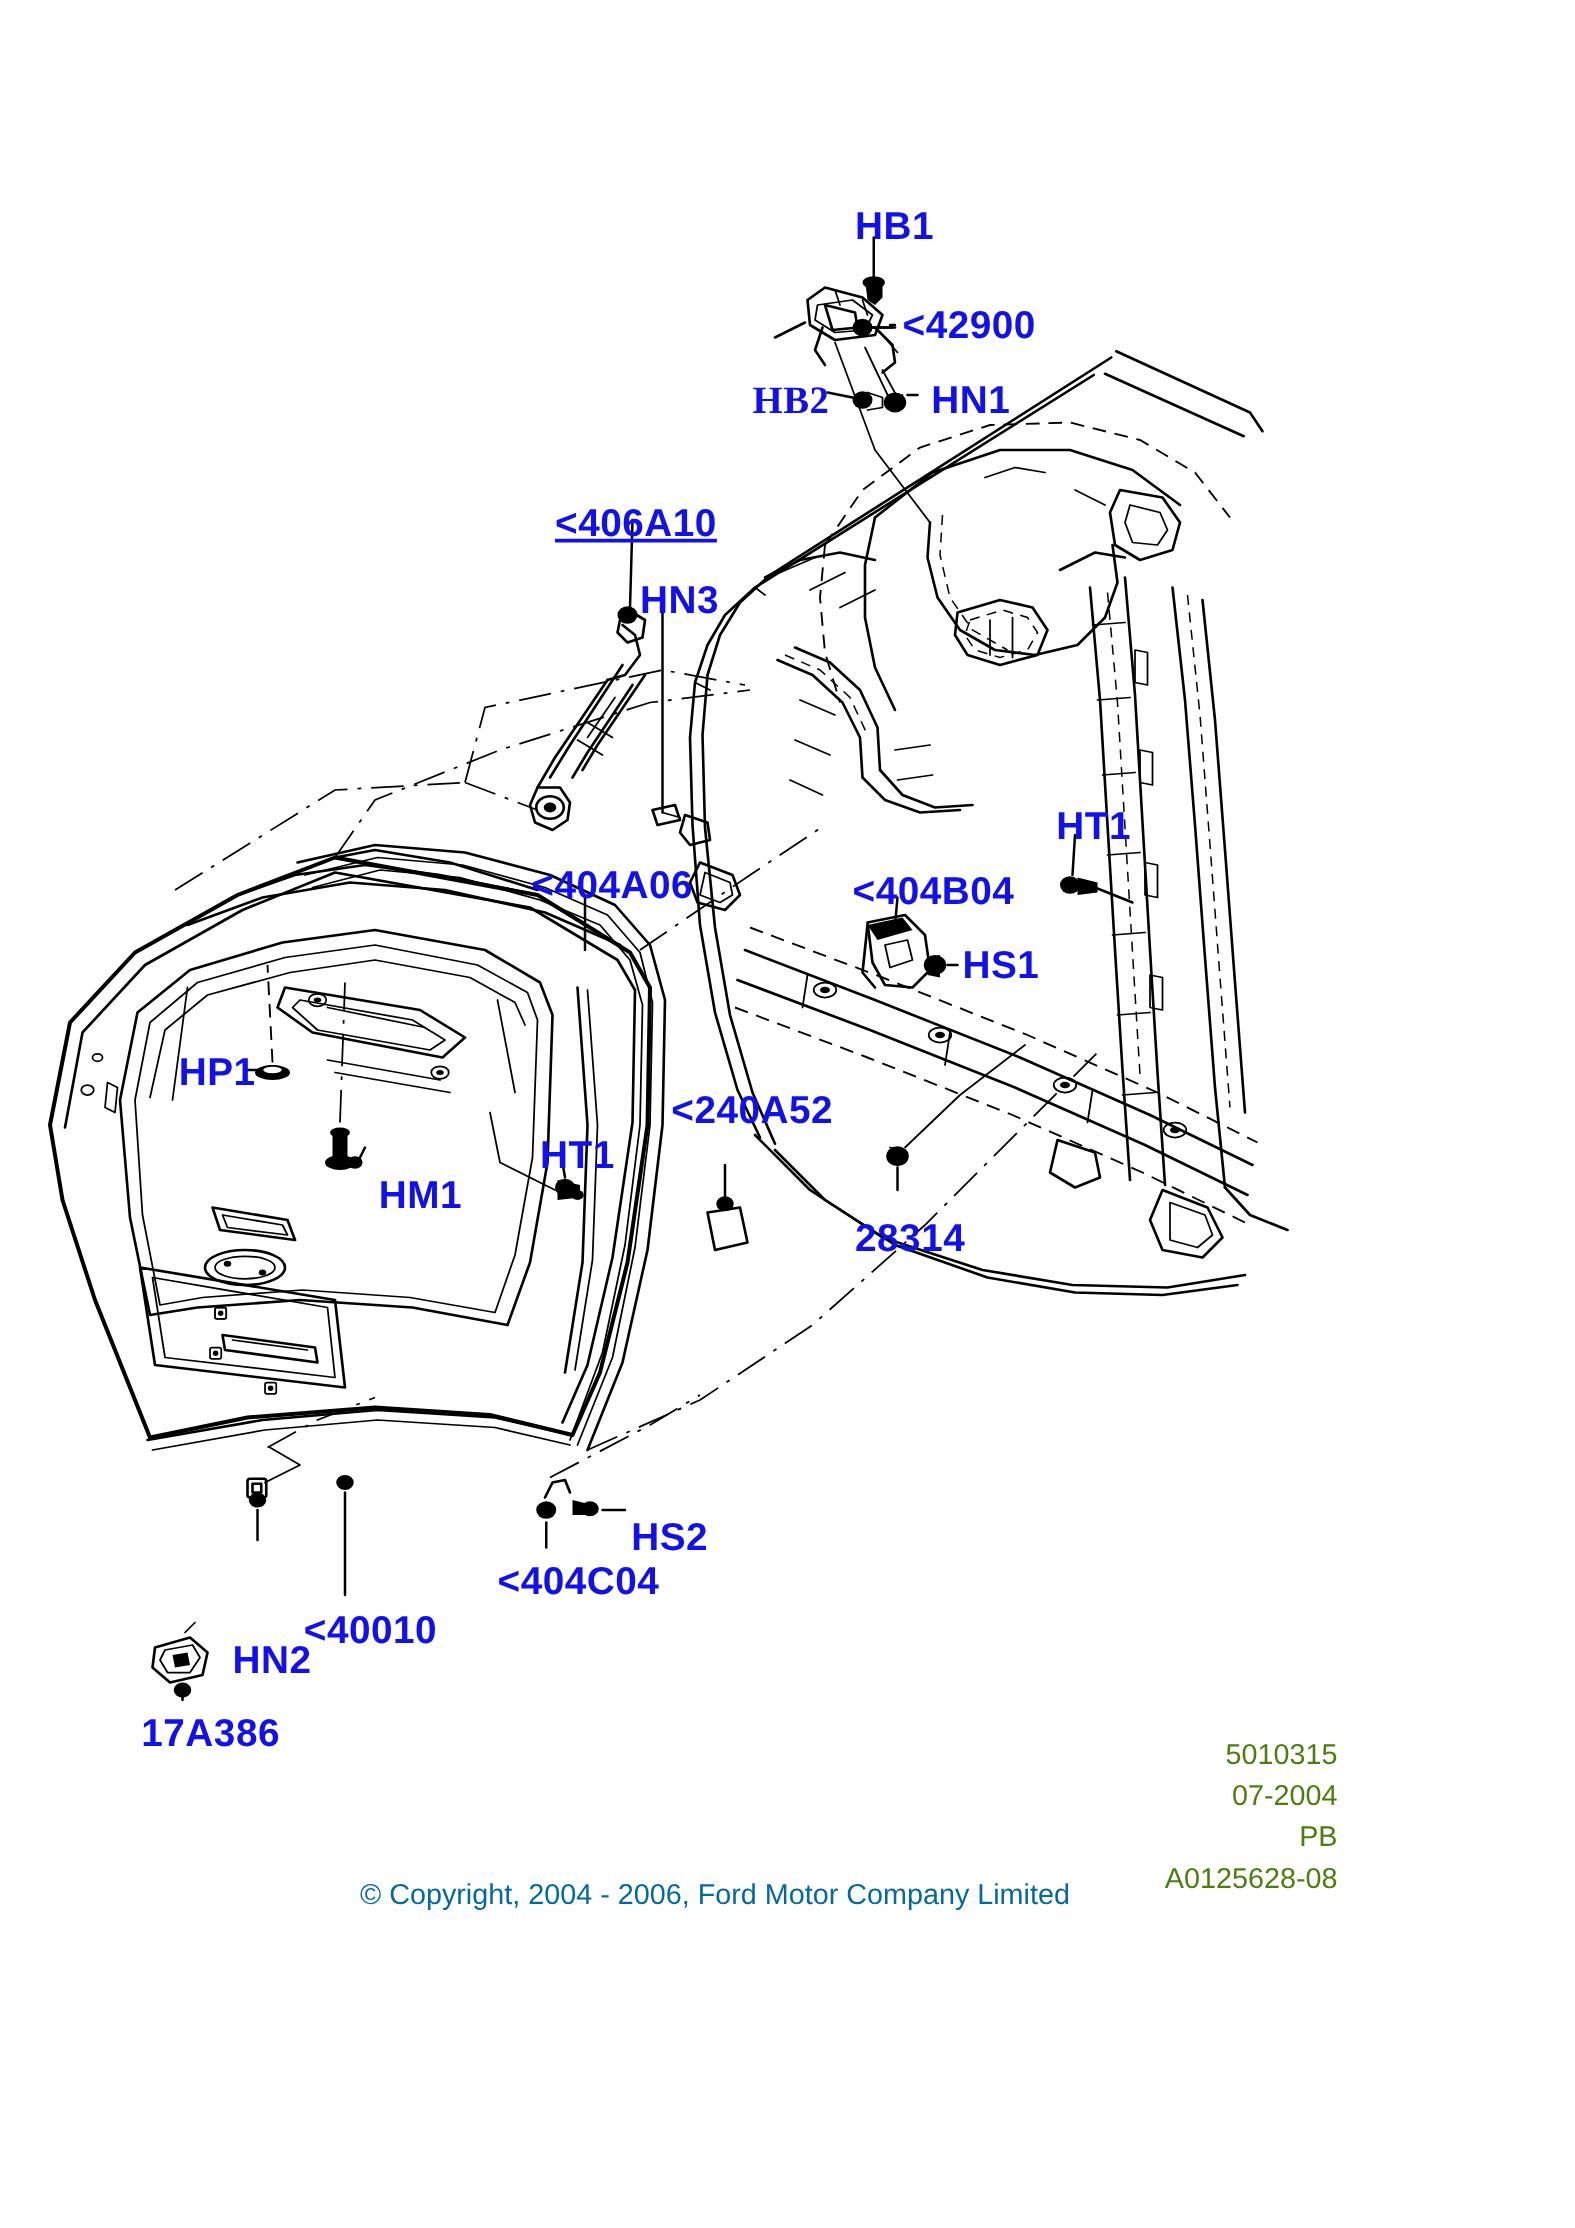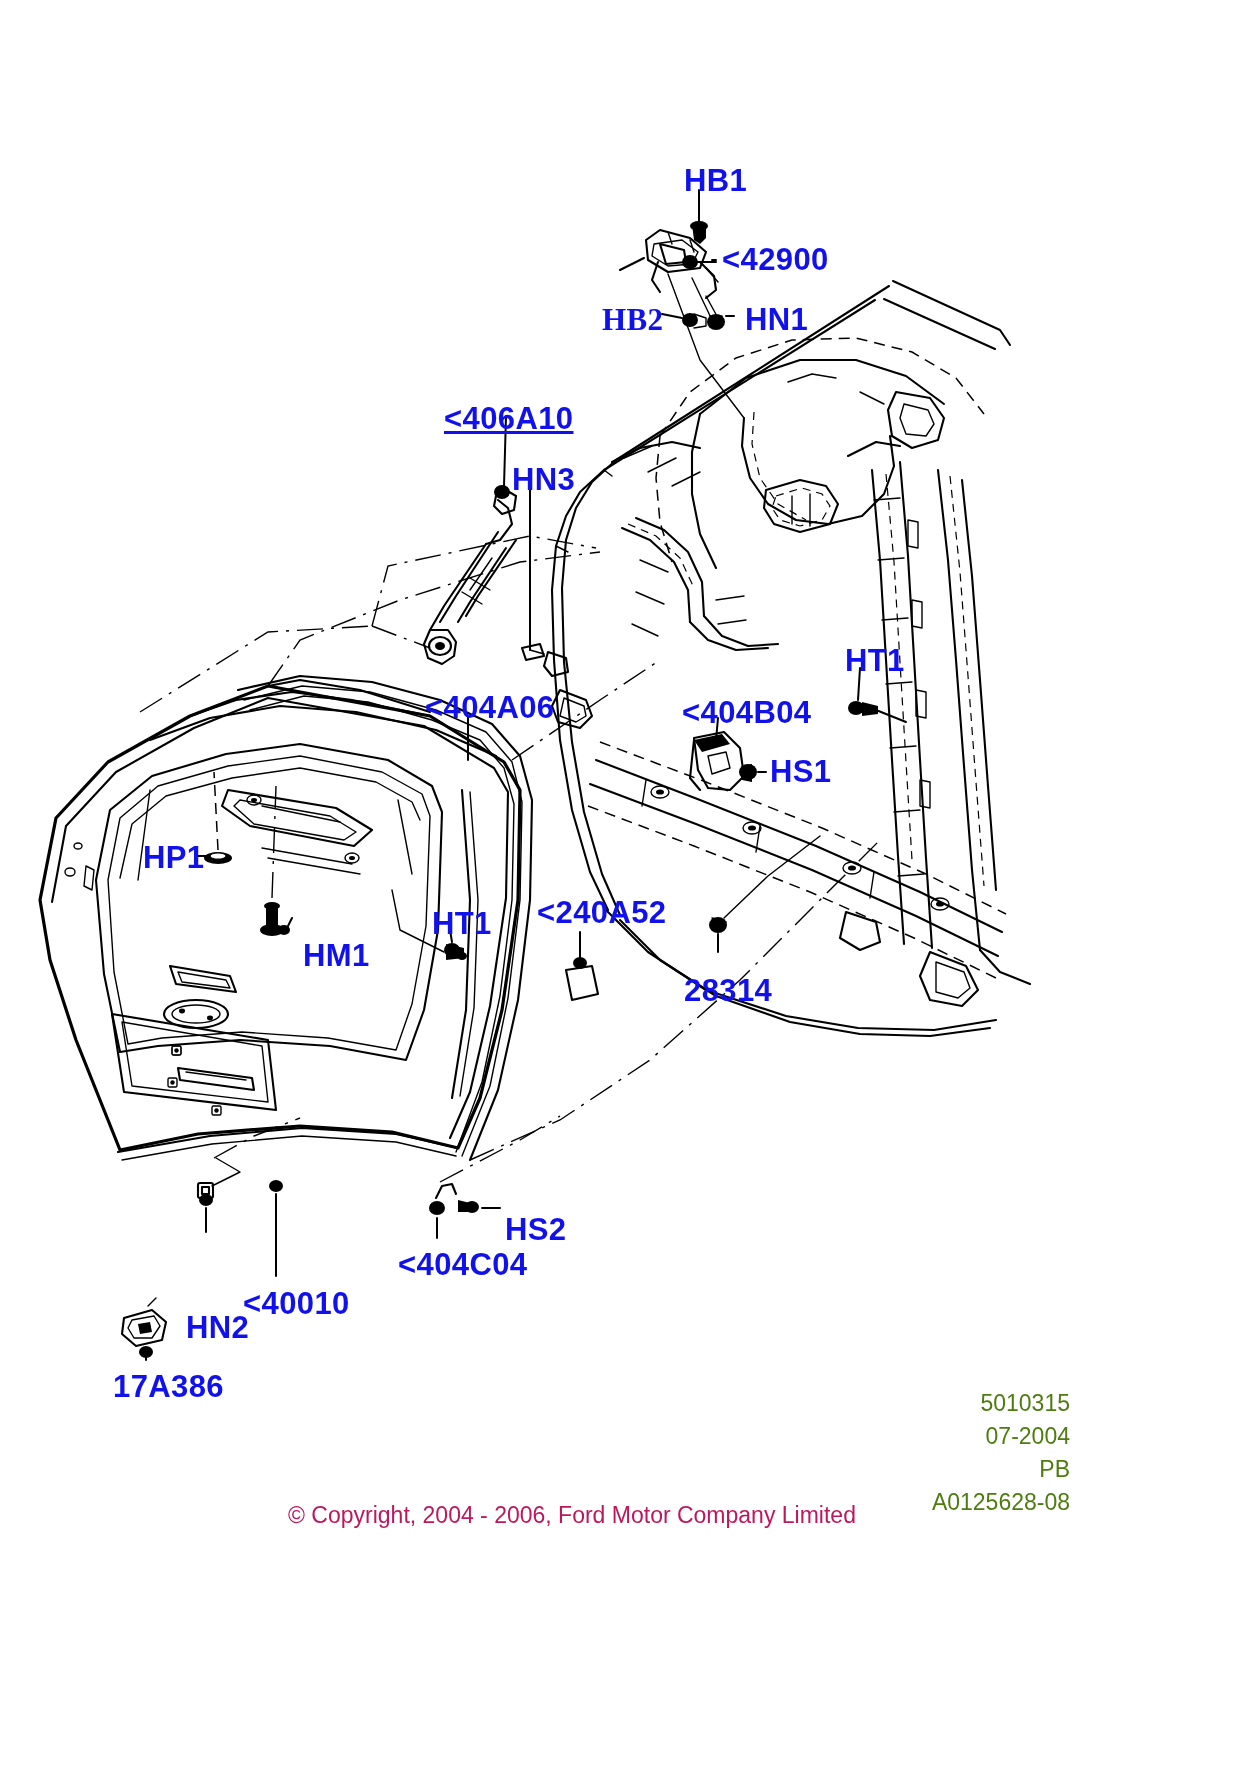--- a/index.html
+++ b/index.html
@@ -35,21 +35,21 @@
     position: absolute;
     color: #4d7c0f;
     font-family: "Liberation Sans", sans-serif;
     font-size: 23px;
     white-space: nowrap;
     text-align: right;
     line-height: 1;
   }
   .copyright {
     position: absolute;
-    color: #be185d;
+    color: #0369a1;
     font-family: "Liberation Sans", sans-serif;
     font-size: 23px;
     white-space: nowrap;
     line-height: 1;
   }
 </style>
 </head>
 <body>
 
 <div id="page">
@@ -428,21 +428,21 @@
   <div class="callout" style="left:602px; top:304px;font-family:Liberation Serif, serif;">HB2</div>
   <div class="callout" style="left:733px; top:304px;margin-left:12px;">HN1</div>
   <div class="callout" style="left:444px; top:403px;text-decoration:underline;">&lt;406A10</div>
   <div class="callout" style="left:512px; top:464px;">HN3</div>
   <div class="callout" style="left:845px; top:645px;">HT1</div>
   <div class="callout" style="left:425px; top:692px;text-align:right;">&lt;404A06</div>
   <div class="callout" style="left:682px; top:697px;">&lt;404B04</div>
   <div class="callout" style="left:770px; top:756px;">HS1</div>
   <div class="callout" style="left:143px; top:842px;">HP1</div>
   <div class="callout" style="left:432px; top:908px;">HT1</div>
-  <div class="callout" style="left:537px; top:897px;">&lt;240A52</div>
+  <div class="callout" style="left:537px; top:872px;">&lt;240A52</div>
   <div class="callout" style="left:303px; top:940px;">HM1</div>
   <div class="callout" style="left:684px; top:975px;">28314</div>
   <div class="callout" style="left:505px; top:1214px;">HS2</div>
   <div class="callout" style="left:186px; top:1312px;">HN2</div>
   <div class="callout" style="left:398px; top:1249px;">&lt;404C04</div>
   <div class="callout" style="left:243px; top:1288px;">&lt;40010</div>
   <div class="callout" style="left:113px; top:1371px;">17A386</div>
 
   <div class="docmeta" style="left:890px; top:1392px; width:180px;">5010315</div>
   <div class="docmeta" style="left:890px; top:1425px; width:180px;">07-2004</div>

